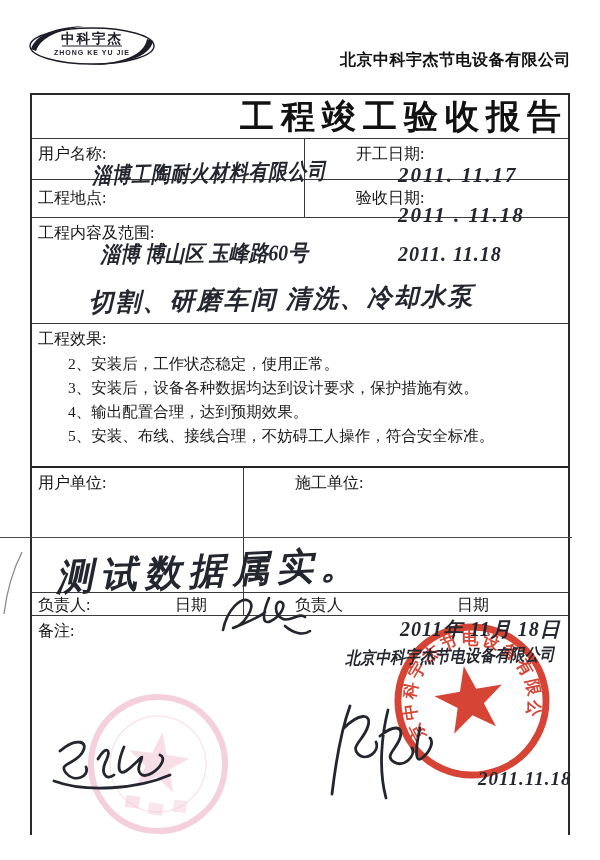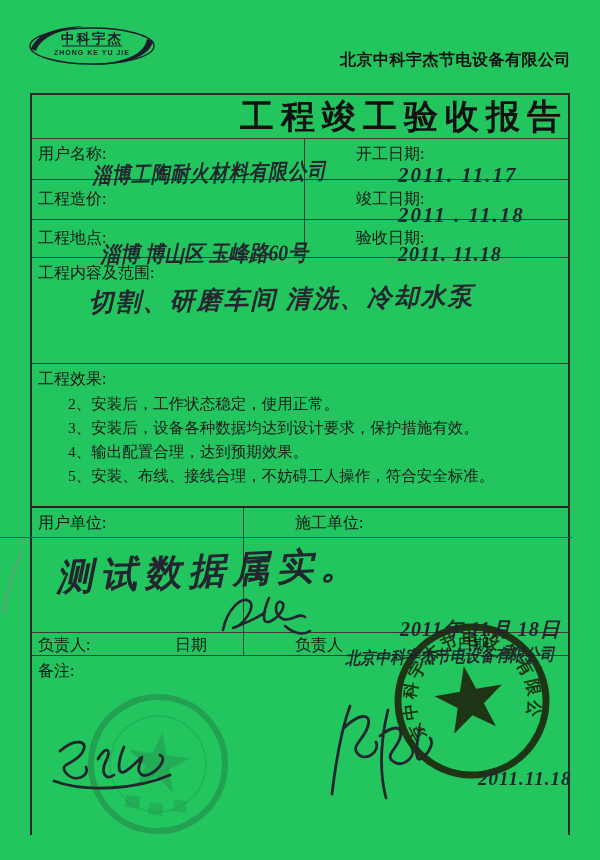--- a/index.html
+++ b/index.html
@@ -1,19 +1,19 @@
 <!DOCTYPE html>
 <html><head>
 <meta charset="utf-8">
 <style>
   * { margin:0; padding:0; box-sizing:border-box; }
   html,body { background:#e9e9e9; }
   .page {
     position:relative; width:600px; height:860px; margin:0 auto;
-    background:#22c55e; overflow:hidden;
+    background:#ffffff; overflow:hidden;
     font-family:"Liberation Serif", serif; color:#1c1c1e;
   }
   
   .logo { position:absolute; left:26px; top:24px; width:132px; height:44px; }
   .company-head {
     position:absolute; left:340px; top:50px; width:220px;
     font-family:"Liberation Sans", sans-serif; font-weight:bold;
     font-size:16px; letter-spacing:0.5px; color:#111; white-space:nowrap;
   }
   
@@ -69,24 +69,20 @@
 
     <div class="title-row">
       <span class="doc-title">工程竣工验收报告</span>
     </div>
 
     <div class="row flex h-r1">
       <div class="cell div-r w-left"><span class="lbl">用户名称:</span></div>
       <div class="cell fill"><span class="lbl">开工日期:</span></div>
     </div>
 
-    <div class="row flex h-r2">
-      <div class="cell div-r w-left" style="padding-top:9px;"><span class="lbl">工程造价:</span></div>
-      <div class="cell fill" style="padding-top:9px;"><span class="lbl">竣工日期:</span></div>
-    </div>
 
     <div class="row flex h-r3">
       <div class="cell div-r w-left" style="padding-top:8px;"><span class="lbl">工程地点:</span></div>
       <div class="cell fill" style="padding-top:8px;"><span class="lbl">验收日期:</span></div>
     </div>
 
     <div class="row h-r4">
       <div class="cell"><span class="lbl">工程内容及范围:</span></div>
     </div>
 

